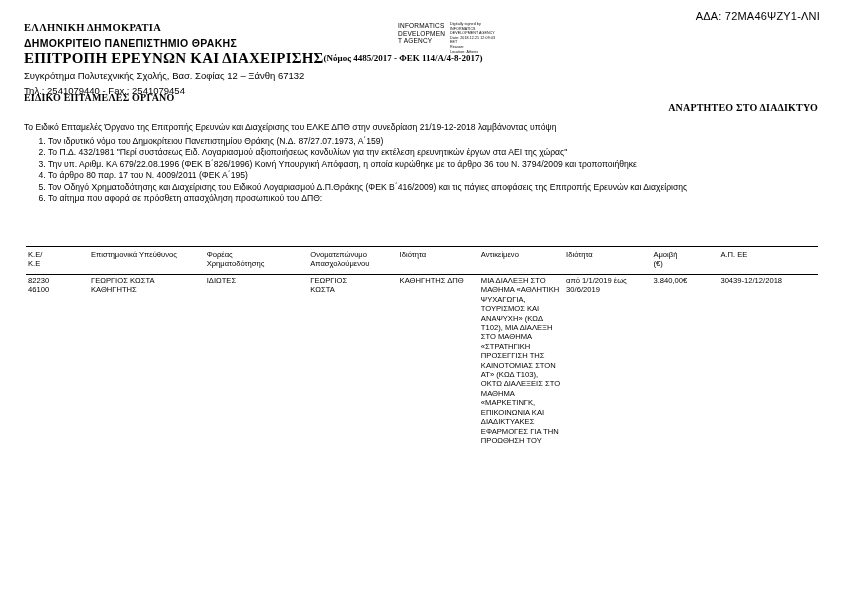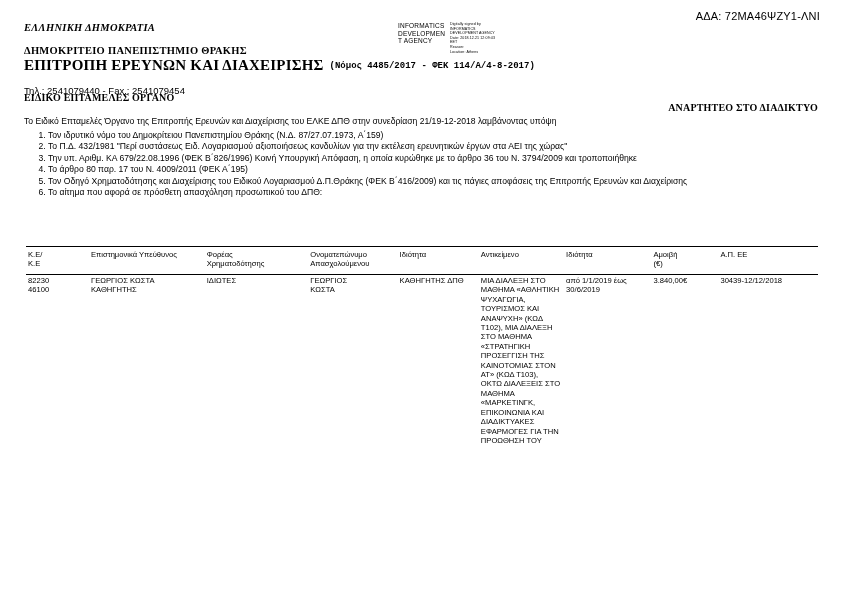--- a/index.html
+++ b/index.html
@@ -32,43 +32,41 @@
     position: absolute;
     left: 24px;
     top: 22px;
     width: 520px;
   }
   .hdr-line1 {
     font-family: "Liberation Serif", serif;
     font-weight: bold;
     font-size: 10.5px;
     letter-spacing: 0.3px;
-    font-style: italic;
   }
   .hdr-line2 {
-    font-family: Liberation Serif, serif;
+    font-family: Liberation Sans, sans-serif;
     font-weight: bold;
     font-size: 10.5px;
     letter-spacing: 0.3px;
-    margin-top: 12px;
+    margin-top: 4px;
   }
   .hdr-line3 {
     font-family: "Liberation Serif", serif;
     font-weight: bold;
     font-size: 15px;
     letter-spacing: 0.2px;
     margin-top: 1px;
     display: inline-block;
   }
   .hdr-law {
-    font-family: Liberation Mono, monospace;
+    font-family: Liberation Serif, serif;
     font-weight: bold;
     font-size: 9px;
     display: inline-block;
-    margin-left: 6px;
     position: relative;
     top: -2px;
   }
   .hdr-addr {
     position: absolute;
     left: 24px;
     top: 70px;
     font-family: "Liberation Sans", sans-serif;
     font-size: 9.5px;
   }
@@ -117,21 +115,21 @@
     top: 102px;
     font-family: "Liberation Serif", serif;
     font-weight: bold;
     font-size: 10px;
     letter-spacing: 0.2px;
     text-align: right;
   }
   .intro {
     position: absolute;
     left: 24px;
-    top: 116px;
+    top: 122px;
     width: 790px;
     font-family: "Liberation Sans", sans-serif;
     font-size: 8.6px;
     line-height: 11.5px;
   }
   ol.points {
     margin: 2px 0 4px 0;
     padding-left: 24px;
     font-family: "Liberation Sans", sans-serif;
     font-size: 8.6px;
@@ -209,20 +207,21 @@
 T AGENCY</div>
     <div class="logo-gr" style="white-space: pre-line;">Digitally signed by
 INFORMATICS
 DEVELOPMENT AGENCY
 Date: 2018.12.21 12:09:43
 EET
 Reason:
 Location: Athens</div>
   </div>
 
+  <div class="hdr-addr">Συγκρότημα Πολυτεχνικής Σχολής, Βασ. Σοφίας 12 – Ξάνθη 67132</div>
   <div class="hdr-organo">ΕΙΔΙΚΟ ΕΠΤΑΜΕΛΕΣ ΟΡΓΑΝΟ</div>
   <div class="hdr-tel">Τηλ.: 2541079440 - Fax.: 2541079454</div>
 
   <div class="anartiteo">ΑΝΑΡΤΗΤΕΟ ΣΤΟ ΔΙΑΔΙΚΤΥΟ</div>
 
   <div class="intro">
     <div>Το Ειδικό Επταμελές Όργανο της Επιτροπής Ερευνών και Διαχείρισης του ΕΛΚΕ ΔΠΘ στην συνεδρίαση 21/19-12-2018 λαμβάνοντας υπόψη</div>
     <ol class="points">
       <li>Τον ιδρυτικό νόμο του Δημοκρίτειου Πανεπιστημίου Θράκης (Ν.Δ. 87/27.07.1973, Α΄159)</li>
       <li>Το Π.Δ. 432/1981 "Περί συστάσεως Ειδ. Λογαριασμού αξιοποιήσεως κονδυλίων για την εκτέλεση ερευνητικών έργων στα ΑΕΙ της χώρας"</li>

